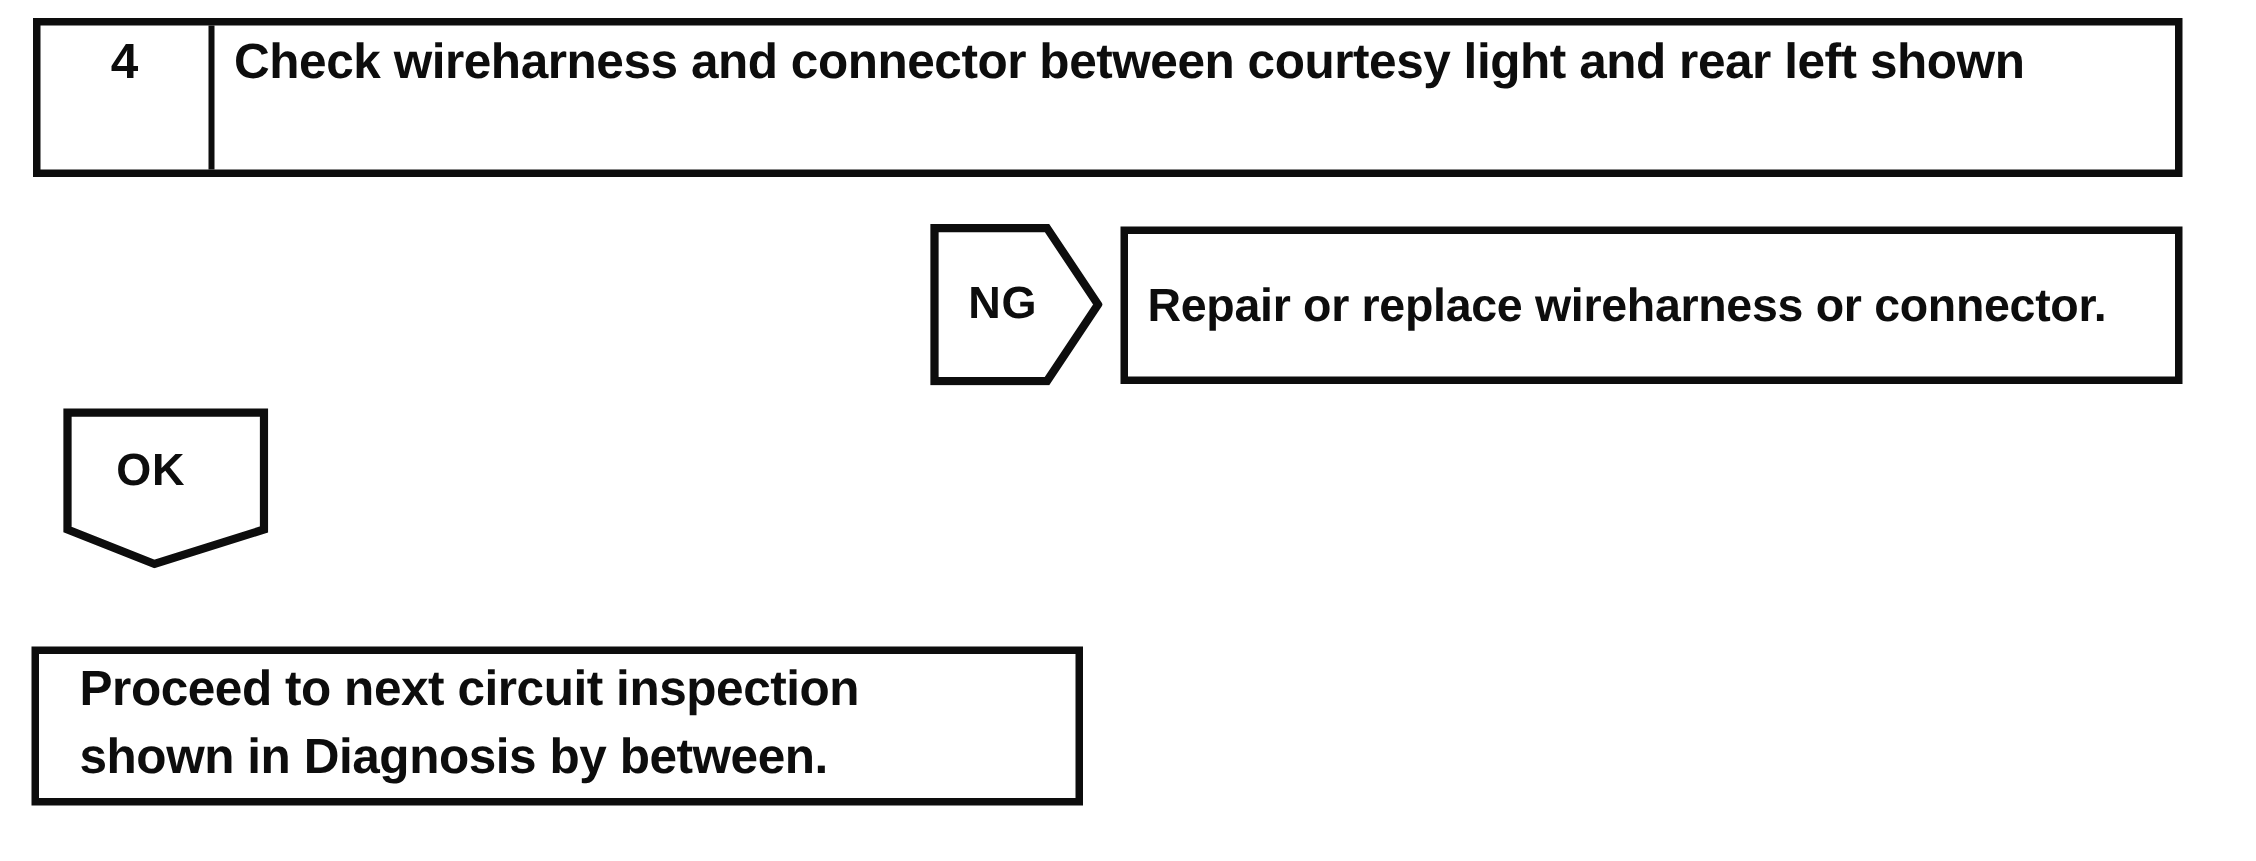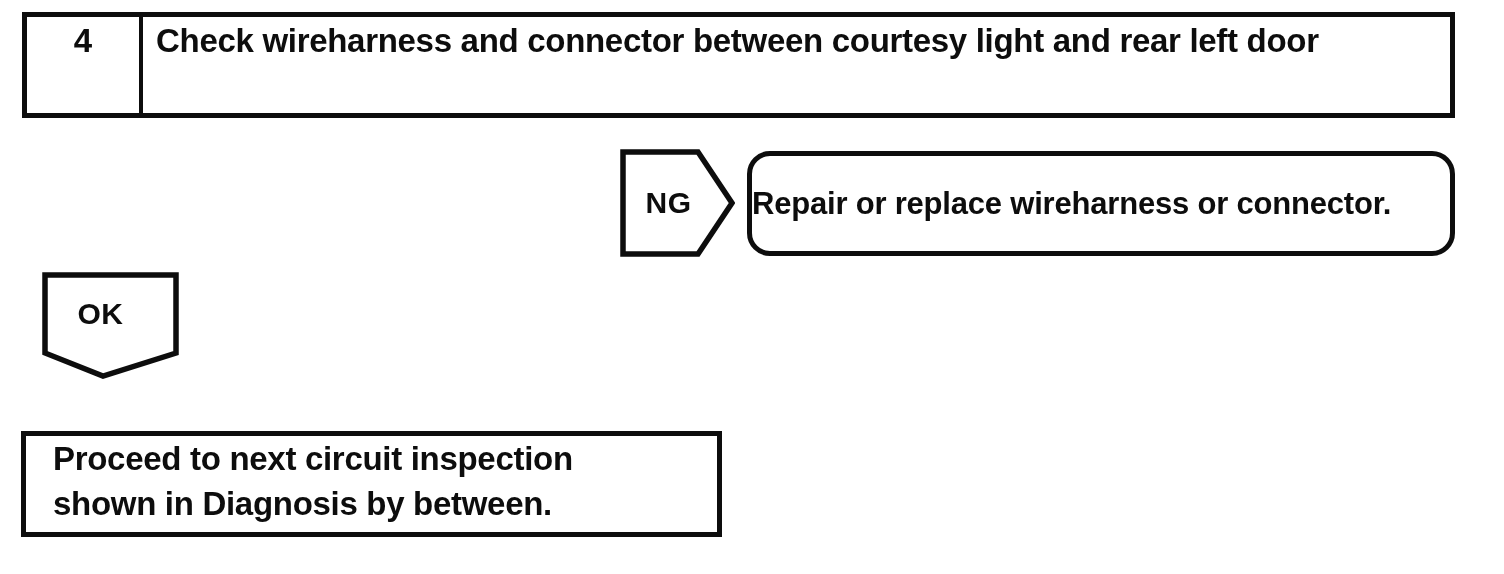--- a/index.html
+++ b/index.html
@@ -93,24 +93,24 @@
     bottom: 24px;
   }
   
   .repair-box {
     left: 747px;
     top: 151px;
     width: 708px;
     height: 105px;
     display: flex;
     align-items: center;
+    padding-left: 13px;
     font-size: 31px;
     letter-spacing: -0.2px;
     white-space: nowrap;
-    border-radius: 23px;
   }
   
   .proceed-box {
     left: 21px;
     top: 431px;
     width: 701px;
     height: 106px;
     padding: 0 0 0 27px;
     font-size: 33px;
     line-height: 45px;
@@ -121,21 +121,21 @@
 </head>
 <body>
 
 <div class="page">
 
   <div class="box step-box">
     <div class="step-num-cell">
       <span>4</span>
     </div>
     <div class="step-text">
-      <div>Check wireharness and connector between courtesy light and rear left door</div>
+      <div>Check wireharness and connector between courtesy light and rear left shown</div>
     </div>
   </div>
 
   <div class="shape ng-shape">
     <svg viewBox="0 0 115 108" aria-hidden="true">
       <polygon points="3,3 78,3 112,54 78,105 3,105" fill="#ffffff" stroke="#0d0d0d" stroke-width="5.5" stroke-linejoin="miter"></polygon>
     </svg>
     <span class="shape-label ng-label">NG</span>
   </div>
 

